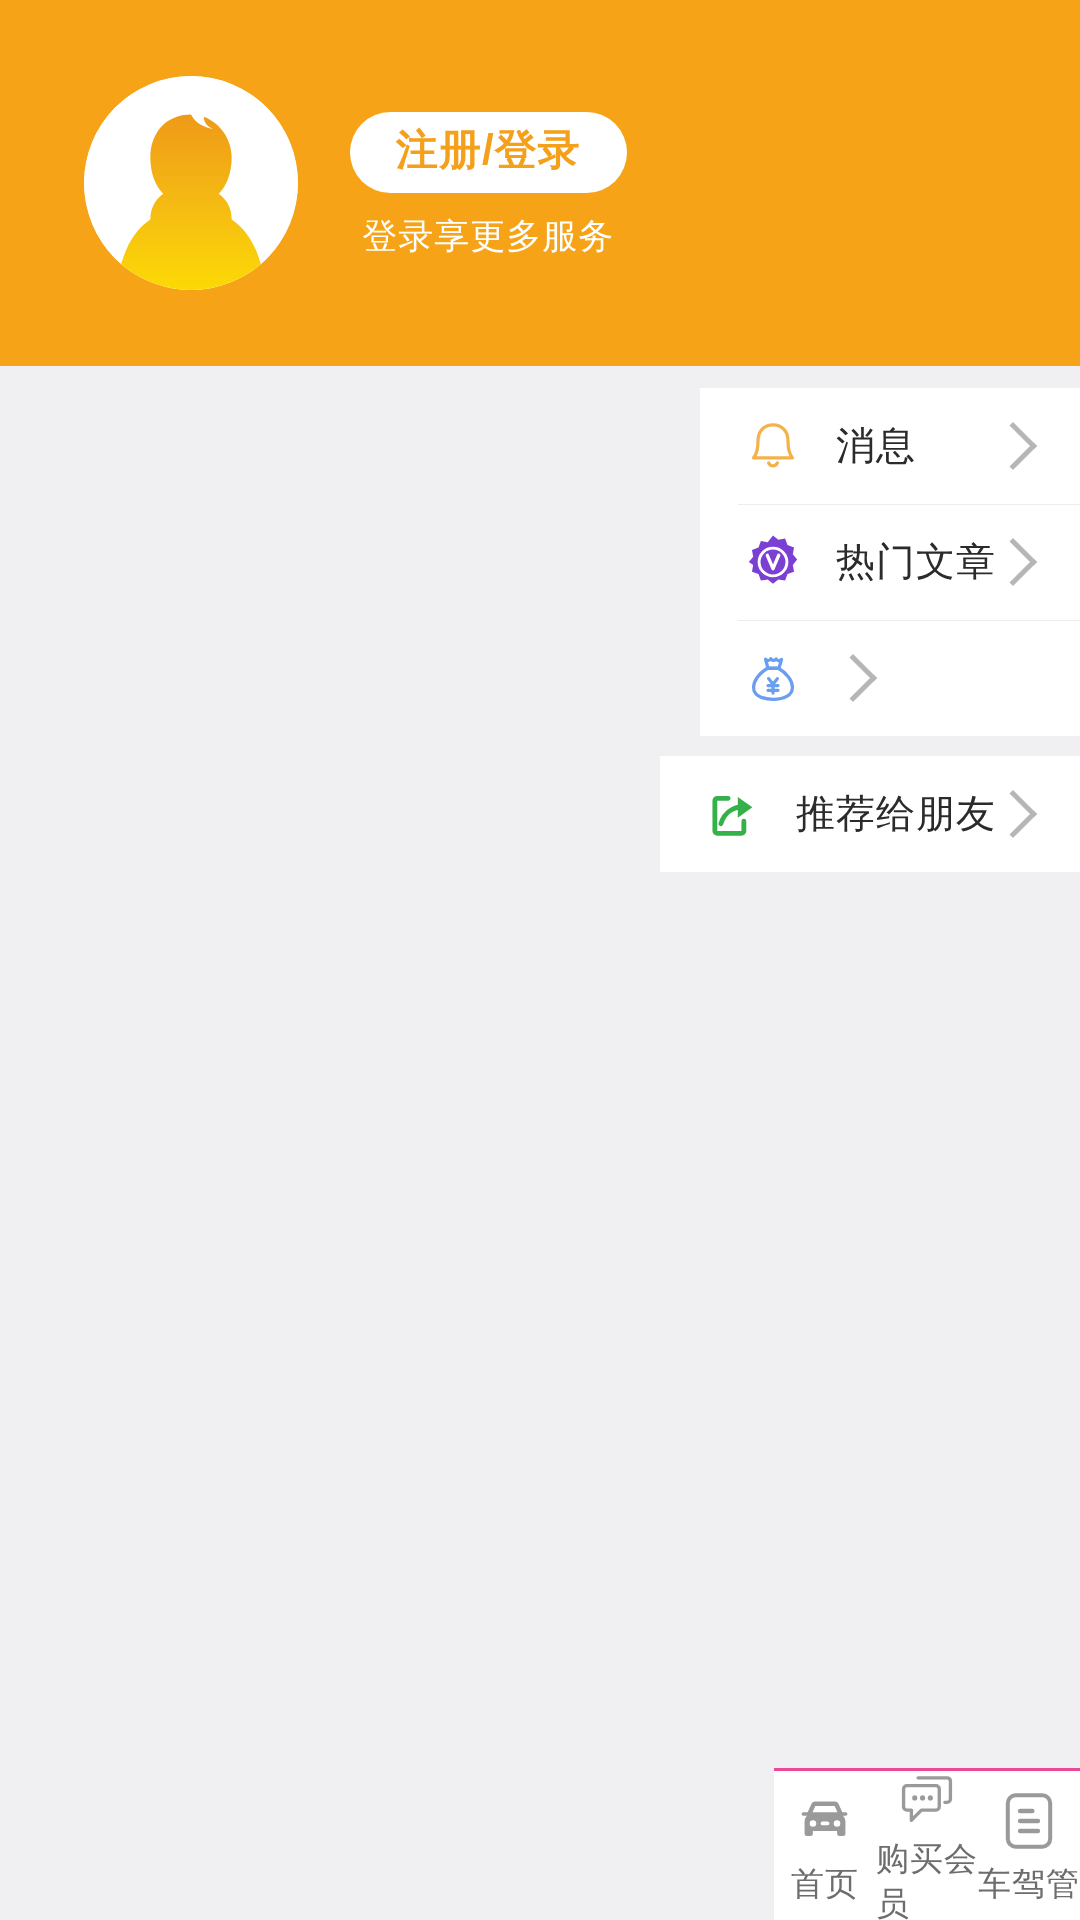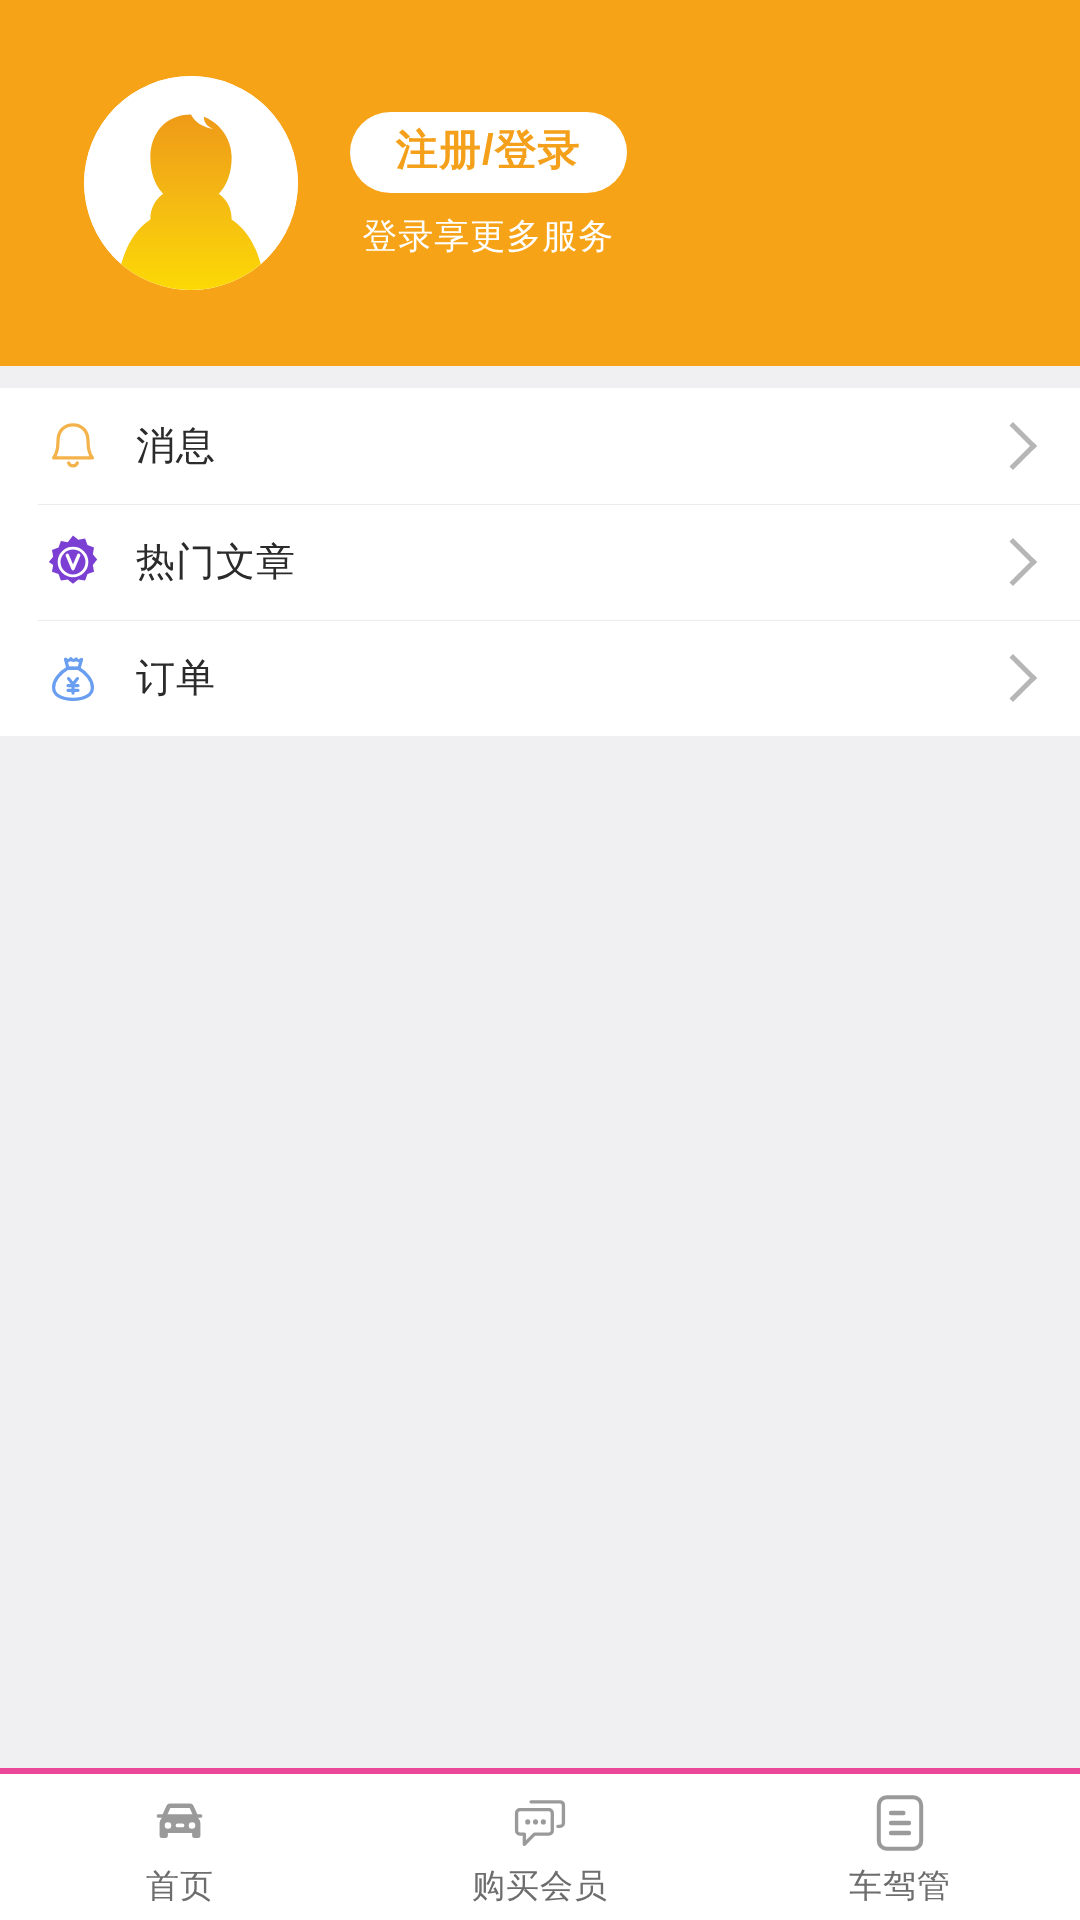--- a/index.html
+++ b/index.html
@@ -10,20 +10,21 @@
     font-family: "Liberation Sans", "DejaVu Sans", sans-serif;
     overflow: hidden;
   }
   .phone {
     position: relative;
     width: 1080px;
     height: 1920px;
     background: #f0f0f2;
     display: flex;
     flex-direction: column;
+    align-items: flex-end;
   }
 
   
   .header {
     position: relative;
     width: 100%;
     height: 366px;
     background: #f7a317;
     display: flex;
     align-items: center;
@@ -119,21 +120,21 @@
   }
 
   
   .filler { flex: 1; background: #f0f0f2; }
 
   
   .tabbar {
     flex: none;
     height: 152px;
     background: #ffffff;
-    border-top: 6px solid #ec4899;
+    border-top: 3px solid #ec4899;
     display: flex;
   }
   .tab {
     flex: 1;
     display: flex;
     flex-direction: column;
     align-items: center;
     justify-content: center;
     cursor: pointer;
     padding-top: 6px;
@@ -213,29 +214,39 @@
     <div class="row">
       <span class="row-icon">
         <svg width="60" height="60" viewBox="0 0 48 48" fill="none" stroke="#6a9ef0" stroke-width="2.6" stroke-linecap="round" stroke-linejoin="round">
           <path d="M18 9 c1.6 1.6 3.2 1.2 4.2 -0.4 1.2 1.8 3.2 1.8 4.4 0.2 1 1.6 2.6 2 4.2 0.4
                    l-2 7 H20 Z"></path>
           <path d="M20 16 C13 20 8.5 26 8.5 31.5 C8.5 37.5 14.5 41 24 41 c9.5 0 15.5 -3.5 15.5 -9.5
                    C39.5 26 35 20 28 16 Z"></path>
           <path d="M20.5 24.5 L24 29 l3.5 -4.5 M20 30 h8 M20 33.8 h8 M24 29 v7"></path>
         </svg>
       </span>
-      <span class="row-label">订单</span>
       <span class="chevron"></span>
     </div>
   </div>
 
   <div class="gap gap-mid"></div>
 
   <div class="group">
 
+    <div class="row">
+      <span class="row-icon">
+        <svg width="58" height="58" viewBox="0 0 48 48" fill="none" stroke="#35b14a" stroke-width="4" stroke-linecap="round" stroke-linejoin="round">
+          <path d="M33 30 v8 a2 2 0 0 1 -2 2 H11 a2 2 0 0 1 -2 -2 V13 a2 2 0 0 1 2 -2 h9"></path>
+          <path d="M14 32 C17 22 25 18 33 18" fill="none"></path>
+          <path d="M28 10 L40 18.5 L28 27 Z" fill="#35b14a" stroke="none"></path>
+        </svg>
+      </span>
+      <span class="row-label">推荐给朋友</span>
+      <span class="chevron"></span>
+    </div>
 
 
   </div>
 
   <div class="filler"></div>
 
   <div class="tabbar">
 
     <div class="tab">
       <span class="tab-icon">

